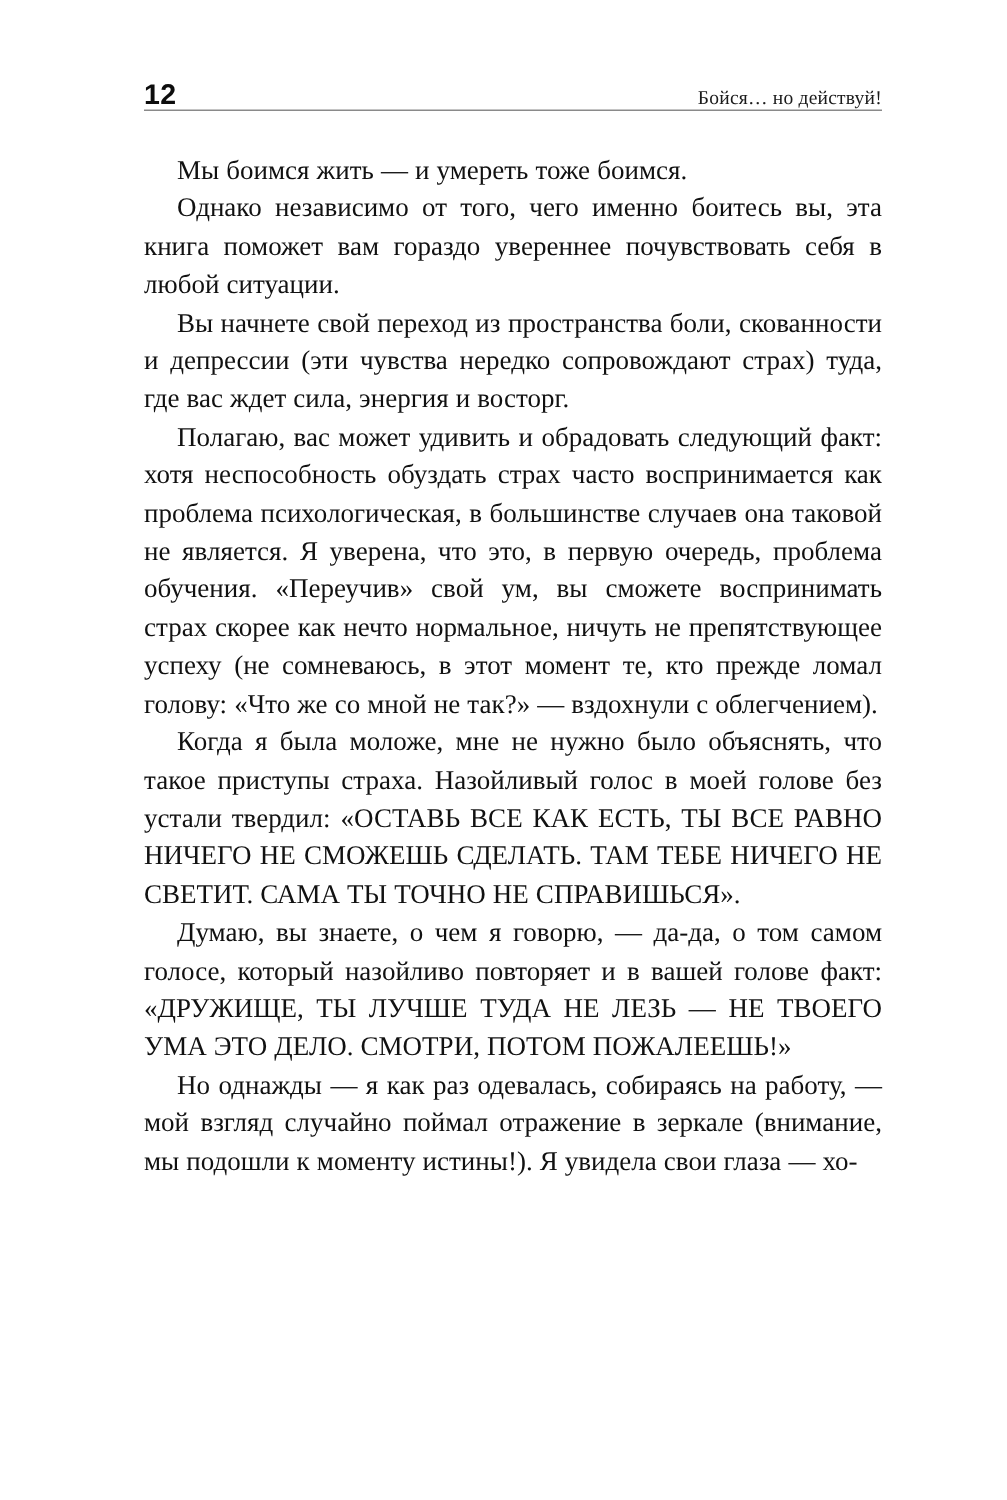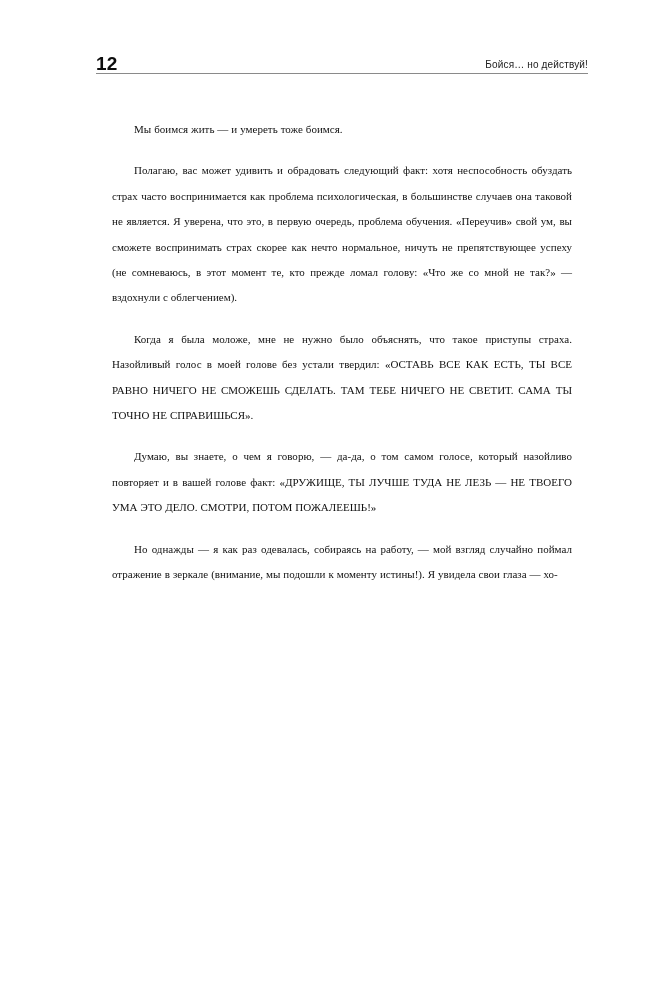--- a/index.html
+++ b/index.html
@@ -43,23 +43,23 @@
     font-weight: 700;
     font-size: 19px;
     line-height: 19px;
     letter-spacing: 0.2px;
     color: #0d0d0d;
   }
   .running-title {
     position: absolute;
     right: 0;
     bottom: 3px;
-    font-family: Liberation Sans, sans-serif;
+    font-family: Liberation Serif, serif;
     font-weight: 400;
-    font-size: 10px;
+    font-size: 13px;
     line-height: 12px;
     letter-spacing: 0.15px;
     color: #1b1b1b;
     white-space: nowrap;
   }
   .head-rule {
     position: absolute;
     left: 96px;
     top: 73px;
     width: 492px;
@@ -69,26 +69,26 @@
 
   
   .text-column {
     position: absolute;
     left: 96px;
     top: 101px;
     width: 492px;
   }
 
   p.para {
-    margin: 16px;
+    margin: 0;
     padding: 0;
     text-indent: 22px;
     text-align: justify;
     text-justify: inter-word;
-    font-size: 11px;
+    font-size: 18px;
     line-height: 25.4px;
     letter-spacing: 0.01px;
     word-spacing: 0.2px;
     hyphens: manual;
     -webkit-hyphens: manual;
   }
 
   em.italic {
     font-style: italic;
   }
@@ -104,19 +104,21 @@
 
   <div class="running-head">
     <div class="folio">12</div>
     <div class="running-title">Бойся… но действуй!</div>
   </div>
 
   <div class="head-rule"></div>
 
   <div class="text-column">
       <p class="para"><span>Мы боимся жить — и умереть тоже боимся.</span></p>
+      <p class="para"><span>Однако независимо от того, чего именно боитесь вы, эта книга поможет вам гораздо увереннее почувствовать себя в любой ситуации.</span></p>
+      <p class="para"><span>Вы начнете свой переход из пространства боли, скованности и депрессии (эти чувства нередко сопровождают страх) туда, где вас ждет сила, энергия и восторг.</span></p>
       <p class="para"><span>Полагаю, вас может удивить и обрадовать следующий факт: хотя неспособность обуздать страх часто воспринимается как проблема психологическая, в большинстве случаев она таковой не является. Я уверена, что это, в первую очередь, проблема обучения. «Переучив» свой ум, вы сможете воспринимать страх скорее как нечто нормальное, ничуть не препятствующее успеху (не сомневаюсь, в этот момент те, кто прежде ломал голову: «Что же со мной не так?» — вздохнули с облегчением).</span></p>
       <p class="para"><span>Когда я была моложе, мне не нужно было объяснять, что такое приступы страха. Назойливый голос в моей голове без устали твердил: </span><span class="caps">«ОСТАВЬ ВСЕ КАК ЕСТЬ, ТЫ ВСЕ РАВНО НИЧЕГО НЕ СМОЖЕШЬ СДЕЛАТЬ. ТАМ ТЕБЕ НИЧЕГО НЕ СВЕТИТ. САМА ТЫ ТОЧНО НЕ СПРАВИШЬСЯ»</span><span>.</span></p>
       <p class="para"><span>Думаю, вы знаете, о чем я говорю, — да-да, о том самом голосе, который назойливо повторяет и в вашей голове факт: </span><span class="caps">«ДРУЖИЩЕ, ТЫ ЛУЧШЕ ТУДА НЕ ЛЕЗЬ — НЕ ТВОЕГО УМА ЭТО ДЕЛО. СМОТРИ, ПОТОМ ПОЖАЛЕЕШЬ!»</span></p>
       <p class="para"><span>Но однажды — я как раз одевалась, собираясь на работу, — мой взгляд случайно поймал отражение в зеркале (внимание, мы подошли к моменту истины!). Я увидела свои глаза — хо-</span></p>
     </div>
 
 </div>
 
 </body></html>

